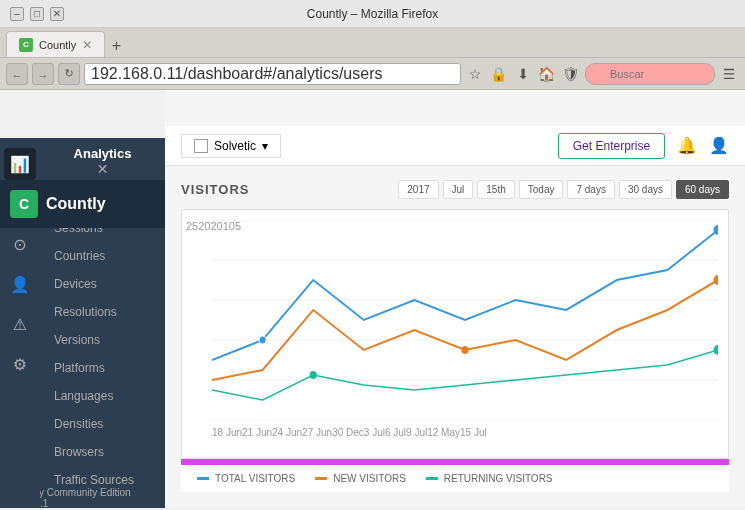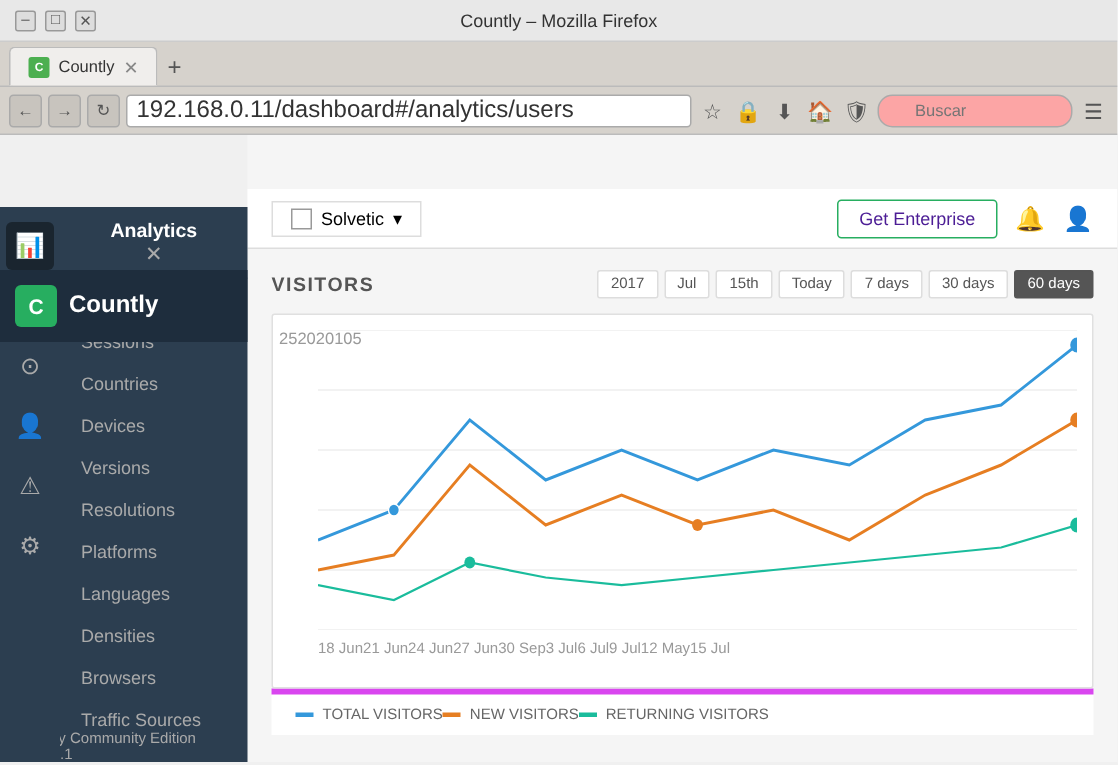--- a/index.html
+++ b/index.html
@@ -159,24 +159,25 @@
       top: 10px;
       display: flex;
       flex-direction: row;
       justify-content: space-between;
       height: 200px;
       font-size: 11px;
       color: #999;
     }
     .chart-legend {
       display: flex;
+      gap: 20px;
       align-items: center;
       padding: 8px 16px;
       background: white;
-      border-top: 4px solid #d946ef;
+      border-top: 6px solid #d946ef;
       font-size: 10px;
       color: #666;
     }
     .legend-item { display: flex; align-items: center; gap: 6px; }
     .legend-dot { width: 12px; height: 3px; }
 
     
     .app-footer {
       background: #2c3e50;
       color: #aaa;
@@ -256,22 +257,22 @@
 
     <div style="position:absolute; left:40px; top:48px; width:125px; background:#2c3e50; height:350px; z-index:5; overflow:hidden;">
       <div class="sidebar-header">
         <span class="sidebar-title">Analytics</span>
         <span class="sidebar-close">✕</span>
       </div>
       <div class="sidebar-item active">Visitors</div>
       <div class="sidebar-item">Sessions</div>
       <div class="sidebar-item">Countries</div>
       <div class="sidebar-item">Devices</div>
+      <div class="sidebar-item">Resolutions</div>
       <div class="sidebar-item">Versions</div>
-      <div class="sidebar-item">Resolutions</div>
       <div class="sidebar-item">Platforms</div>
       <div class="sidebar-item">Languages</div>
       <div class="sidebar-item">Densities</div>
       <div class="sidebar-item">Browsers</div>
       <div class="sidebar-item">Traffic Sources</div>
       <div class="sidebar-item">Search Terms</div>
 
     </div>
 
     <div class="app-footer" style="top: auto; bottom: 0; position: absolute; left: 0;">
@@ -341,21 +342,21 @@
             <circle cx="112" cy="155" r="4" fill="#1abc9c"></circle>
             <circle cx="560" cy="130" r="5" fill="#1abc9c"></circle>
           </svg>
 
           
           <div style="display:flex; justify-content:flex-start; padding: 4px 0 0 0; font-size:10px; color:#999;">
             <span>18 Jun</span>
             <span>21 Jun</span>
             <span>24 Jun</span>
             <span>27 Jun</span>
-            <span>30 Sep</span>
+            <span>30 Dec</span>
             <span>3 Jul</span>
             <span>6 Jul</span>
             <span>9 Jul</span>
             <span>12 May</span>
             <span>15 Jul</span>
           </div>
         </div>
 
         <div class="chart-legend">
           <div class="legend-item">

